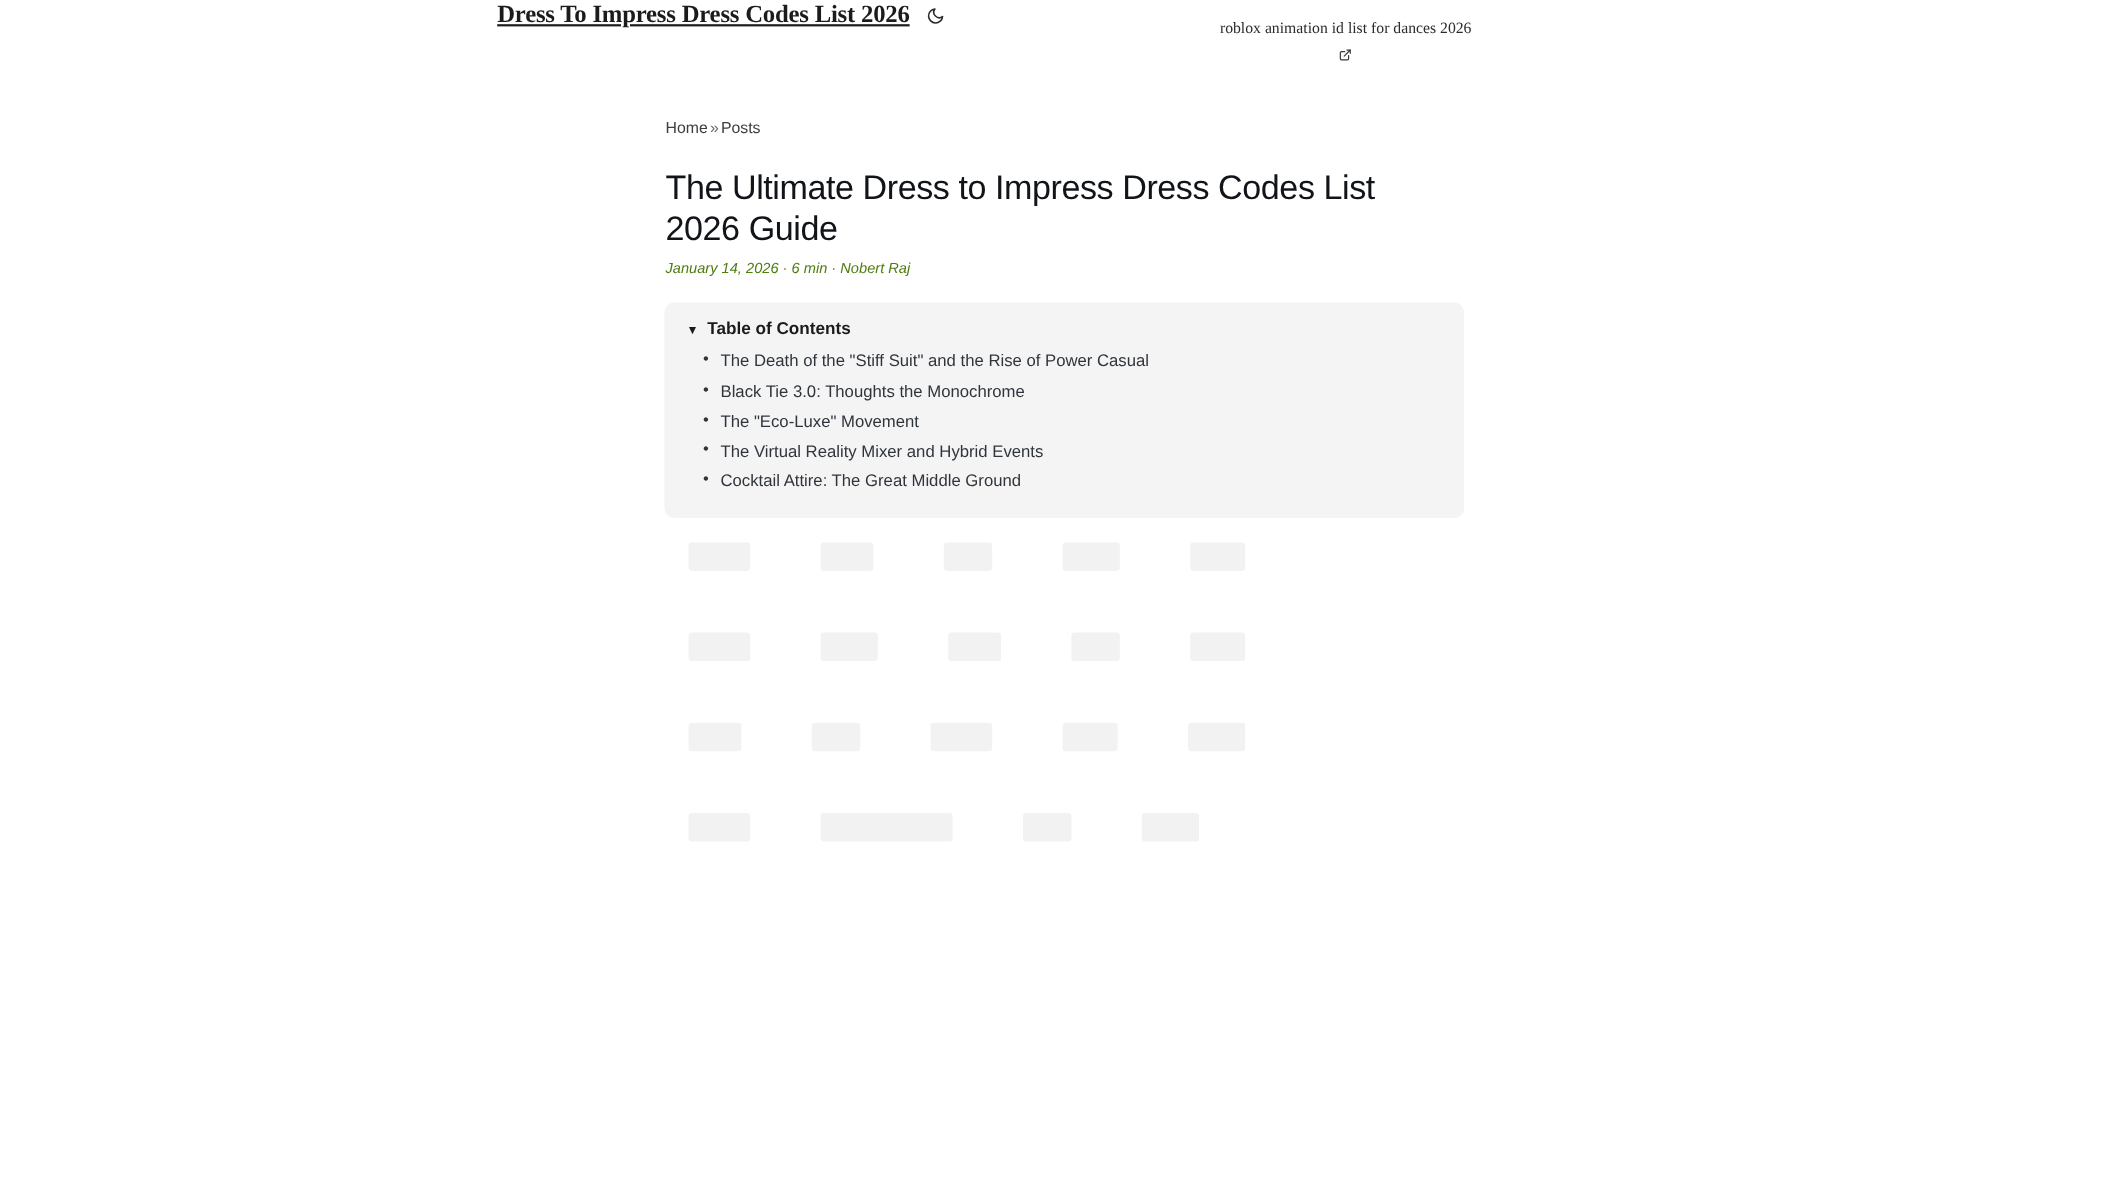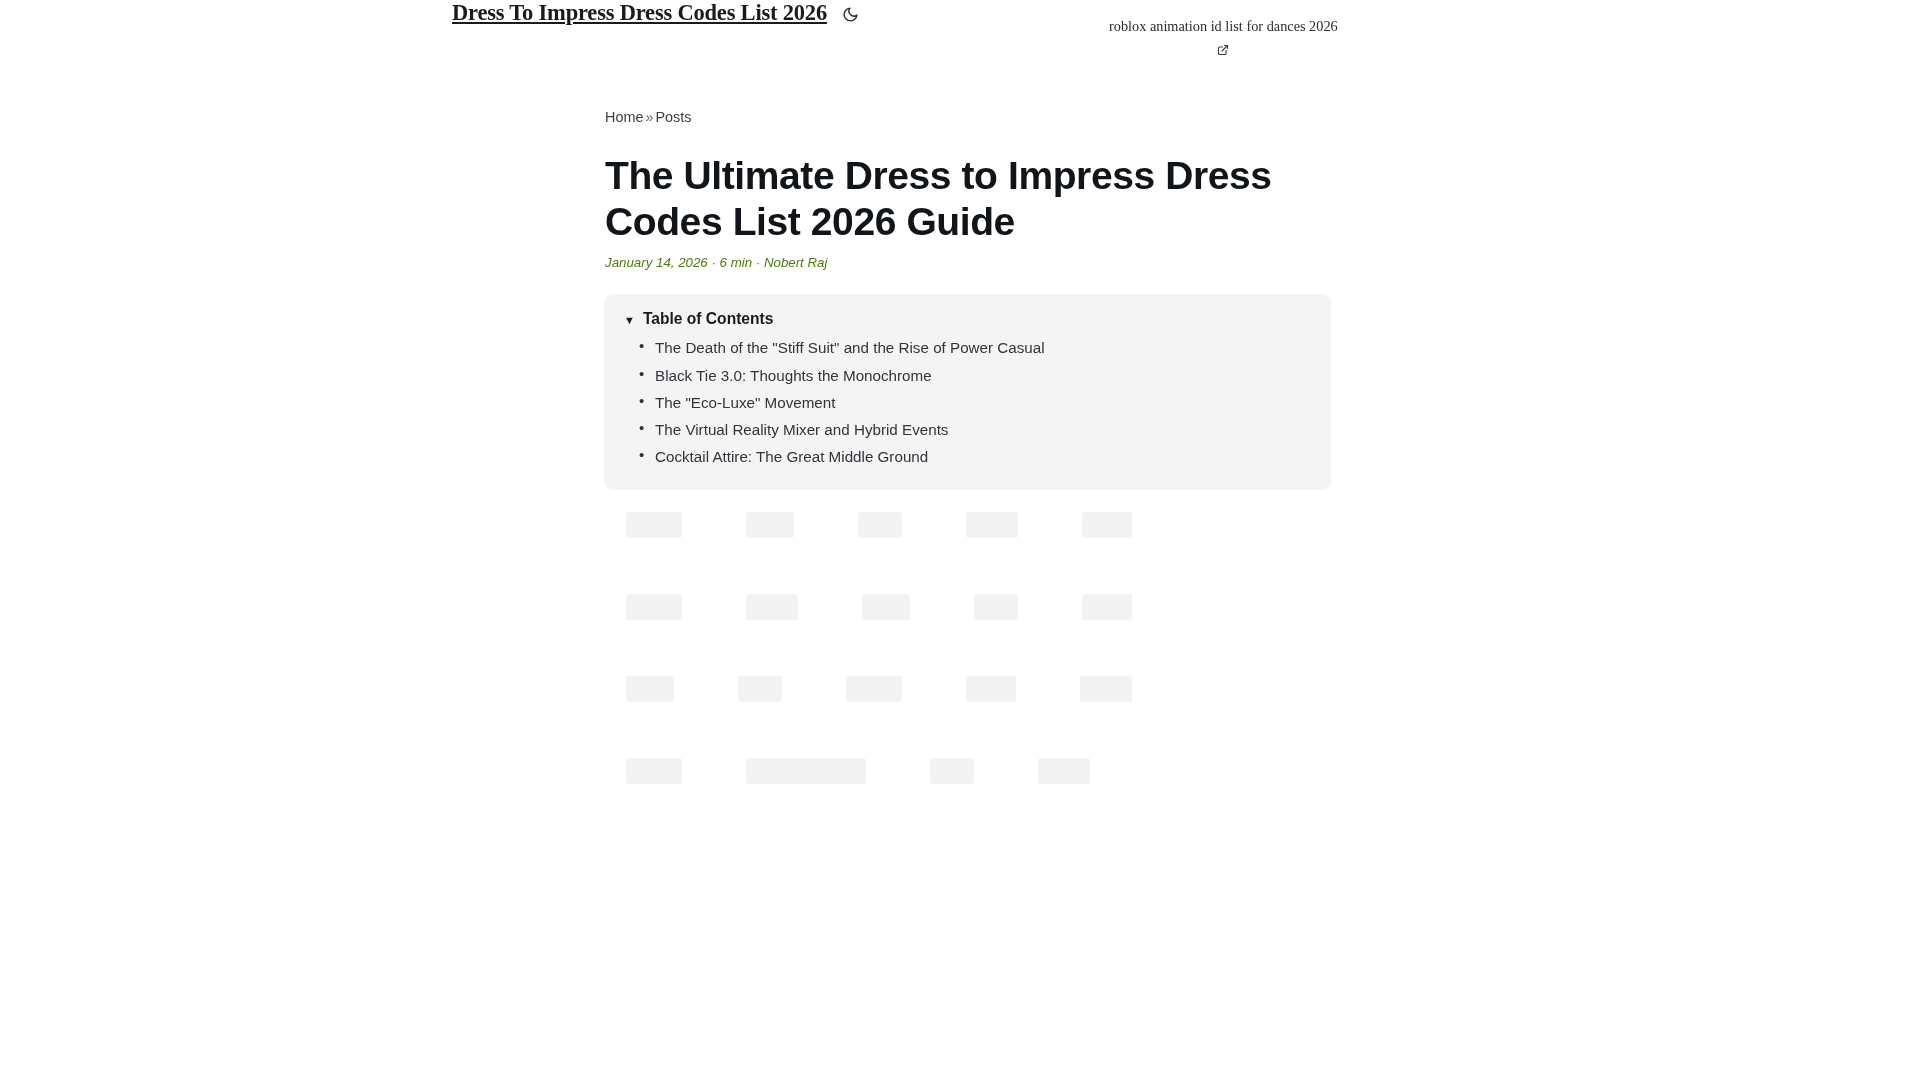--- a/index.html
+++ b/index.html
@@ -88,23 +88,23 @@
     margin-bottom: 27px;
     line-height: 1.2;
   }
   .breadcrumb a {
     color: #3d3d3d;
     text-decoration: none;
   }
   .breadcrumb .sep { color: #6a6a6a; padding: 0 2px; }
 
   h1.post-title {
-    font-size: 39px;
+    font-size: 31px;
     line-height: 1.18;
-    font-weight: bold;
+    font-weight: normal;
     letter-spacing: -0.4px;
     margin: 0 0 10px 0;
     color: #111418;
     max-width: 680px;
   }
 
   .post-meta {
     font-size: 13.3px;
     color: #4d7c0f;
     margin-bottom: 24px;

